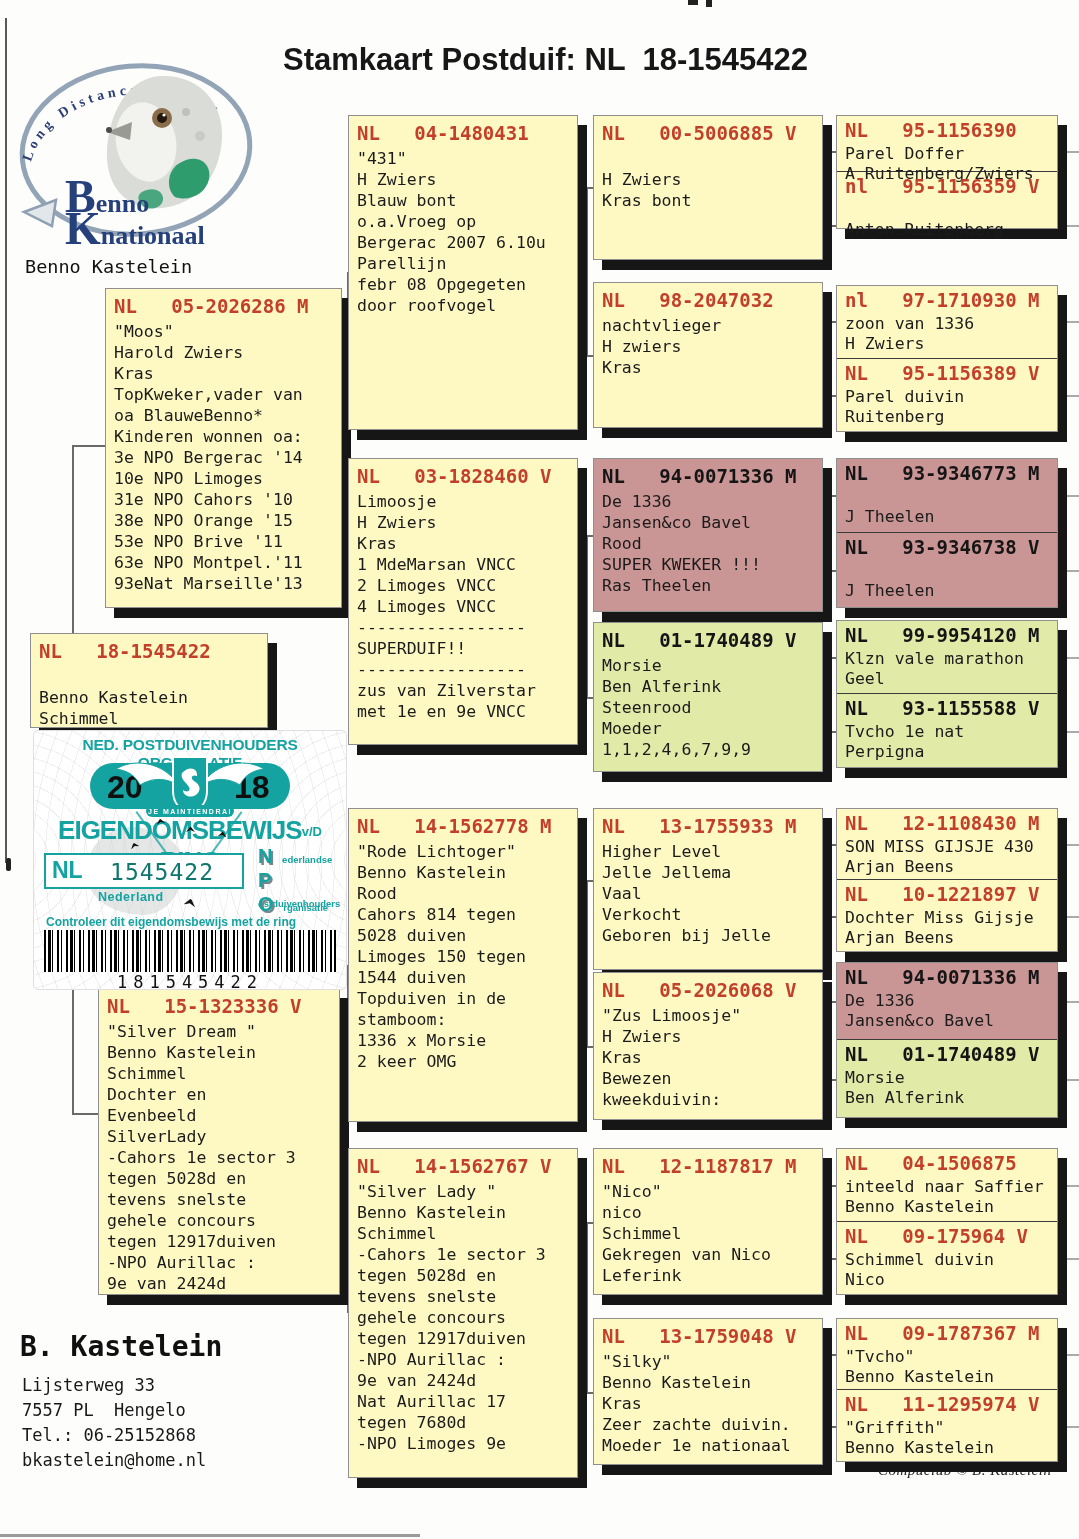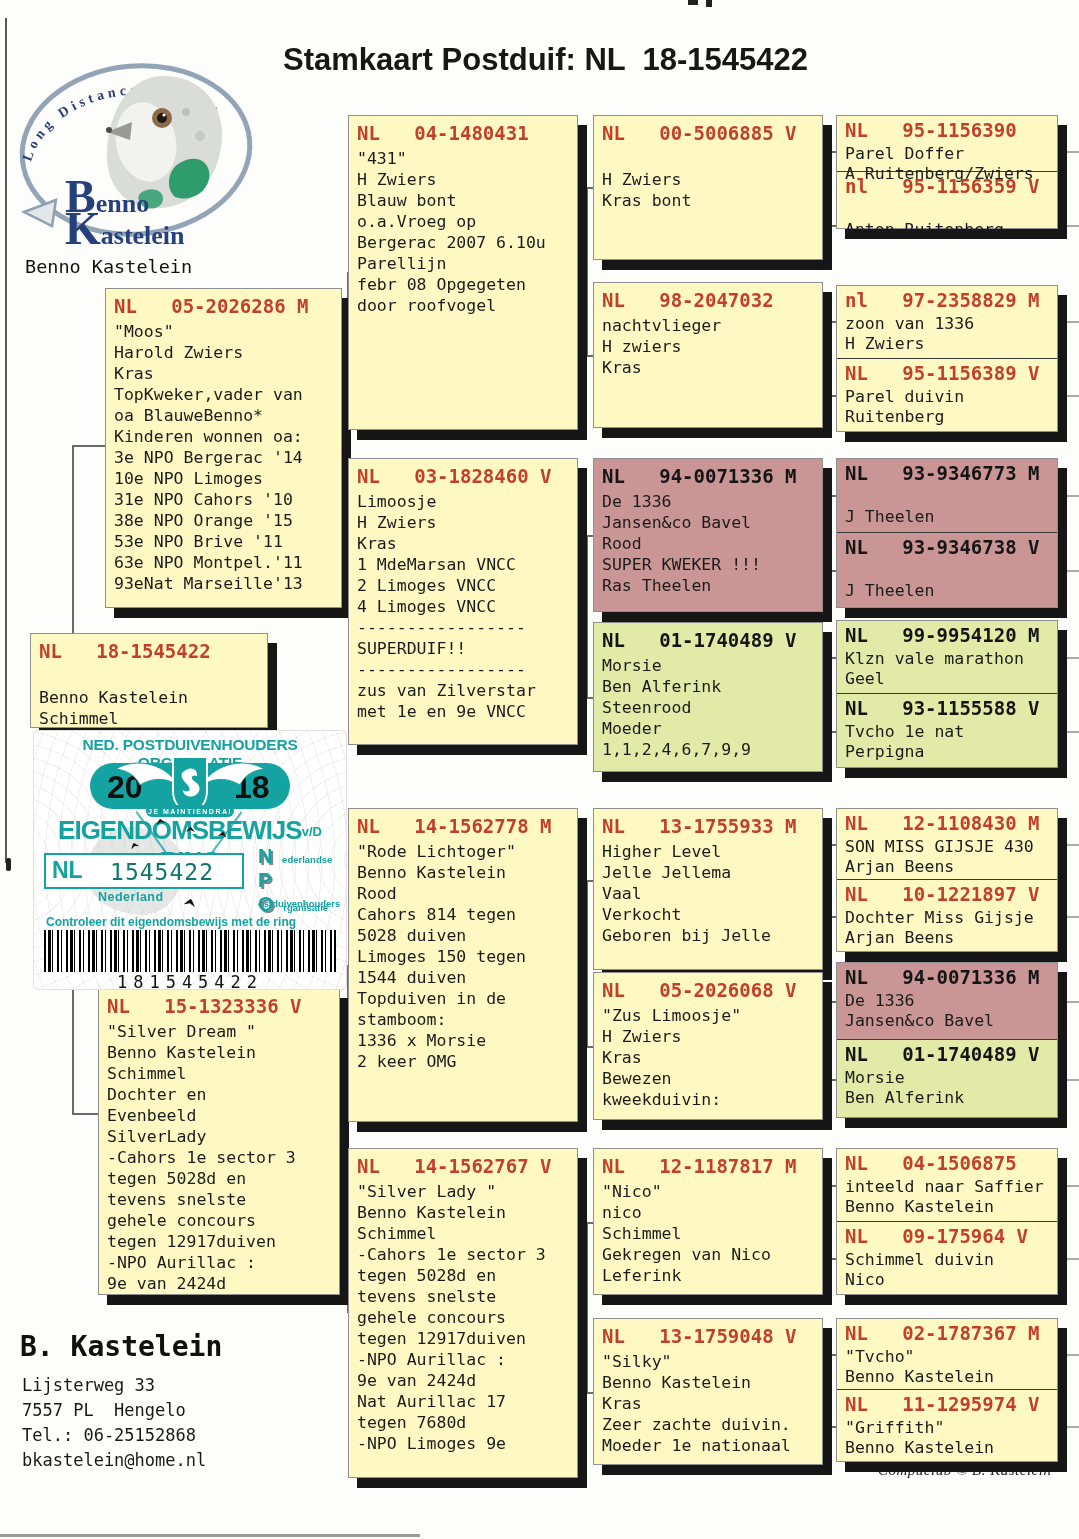--- a/index.html
+++ b/index.html
@@ -115,21 +115,21 @@
         <circle cx="152" cy="72" r="5" fill="#231710"></circle>
         <circle cx="154" cy="69" r="1.6" fill="#fff"></circle>
         <path d="M168,118 C186,106 202,116 199,133 C196,148 179,156 165,151 C156,143 157,126 168,118 Z" fill="#2f9c6e"></path>
         <path d="M132,146 C142,140 154,144 153,154 C152,161 142,165 134,161 C128,156 126,150 132,146 Z" fill="#2f9c6e" opacity=".85"></path>
         <circle cx="176" cy="66" r="4" fill="#bfc1bc"></circle>
         <circle cx="190" cy="90" r="5" fill="#c8cac5"></circle>
       </g>
     </svg>
     <div id="logo-name">
       <div><span class="cap">B</span><span class="rest">enno</span></div>
-      <div style="margin-top:-8px"><span class="cap">K</span><span class="rest">astelein</span></div>
+      <div style="margin-top:-8px"><span class="cap">K</span><span class="rest">nationaal</span></div>
     </div>
   </div>
   <div class="owner-name">Benno Kastelein</div>
 
   <div class="ln v" style="left:72px;top:445px;height:668px"></div>
   <div class="ln h" style="left:72px;top:445px;width:33px"></div>
   <div class="ln h" style="left:72px;top:1113px;width:26px"></div>
   <div class="ln h" style="left:342px;top:448px;width:6px"></div>
   <div class="ln v" style="left:347px;top:272px;height:328px"></div>
   <div class="ln h" style="left:340px;top:1140px;width:8px"></div>
@@ -404,21 +404,21 @@
 A Ruitenberg/Zwiers</div>
     </div>
     <div class="half bot">
       <div class="ring">nl   95-1156359 V</div>
       <div class="body">
 Anton.Ruitenberg</div>
     </div>
   </div>
   <div class="pbox split" style="left:836px;top:285px;width:222px;height:147px">
     <div class="half top">
-      <div class="ring">nl   97-2358829 M</div>
+      <div class="ring">nl   97-1710930 M</div>
       <div class="body">zoon van 1336
 H Zwiers</div>
     </div>
     <div class="half bot">
       <div class="ring">NL   95-1156389 V</div>
       <div class="body">Parel duivin
 Ruitenberg</div>
     </div>
   </div>
   <div class="pbox split pink" style="left:836px;top:458px;width:222px;height:150px">
@@ -475,21 +475,21 @@
 Benno Kastelein</div>
     </div>
     <div class="half bot">
       <div class="ring">NL   09-175964 V</div>
       <div class="body">Schimmel duivin
 Nico</div>
     </div>
   </div>
   <div class="pbox split" style="left:836px;top:1318px;width:222px;height:144px">
     <div class="half top">
-      <div class="ring">NL   02-1787367 M</div>
+      <div class="ring">NL   09-1787367 M</div>
       <div class="body">"Tvcho"
 Benno Kastelein</div>
     </div>
     <div class="half bot">
       <div class="ring">NL   11-1295974 V</div>
       <div class="body">"Griffith"
 Benno Kastelein</div>
     </div>
   </div>
 

